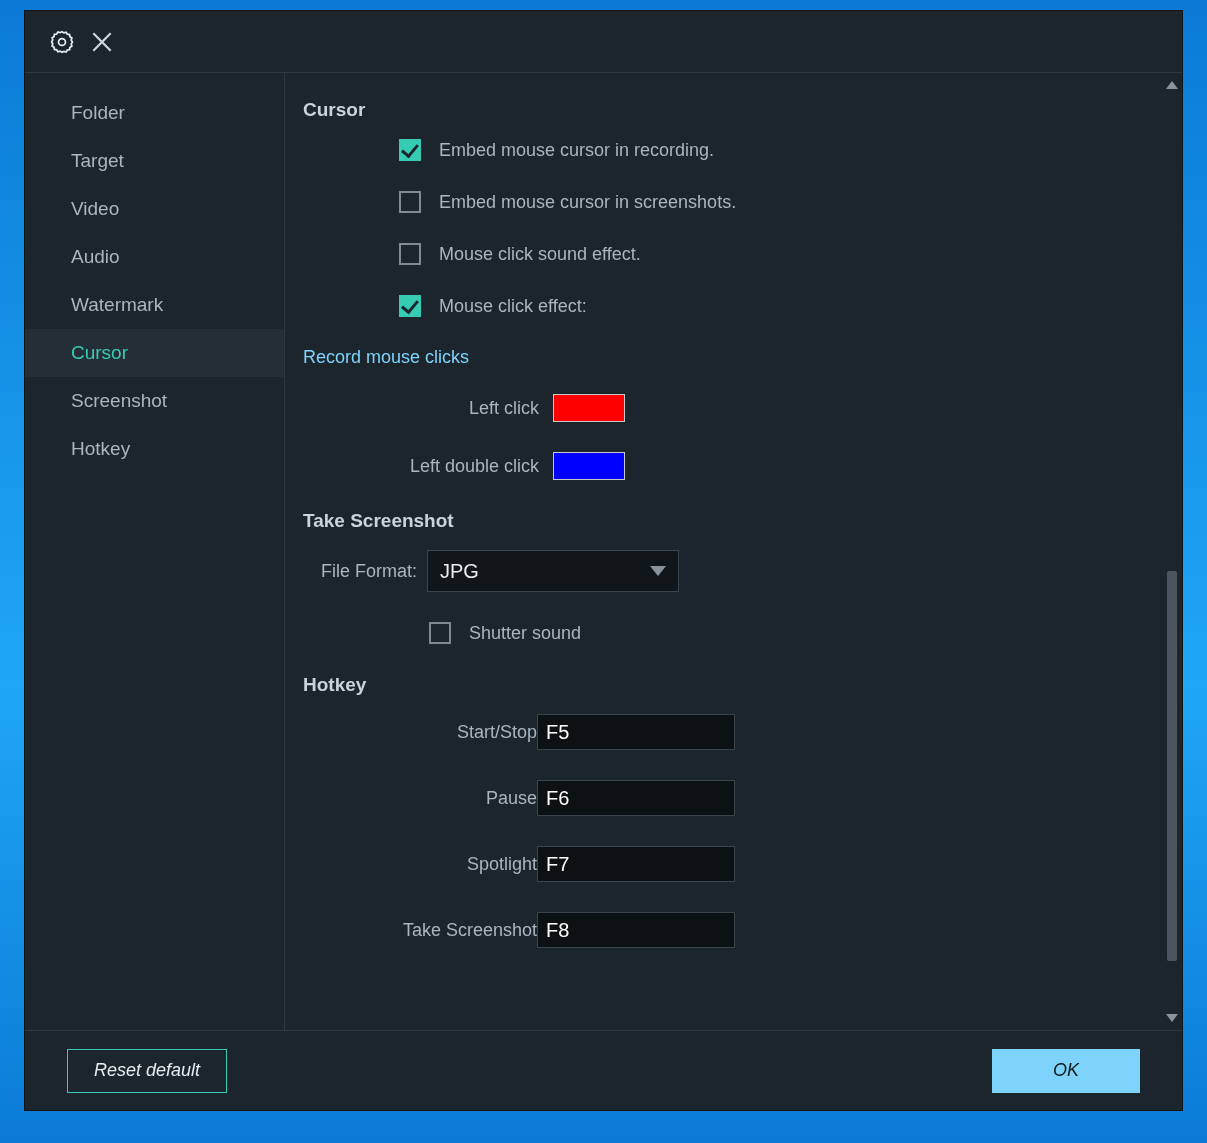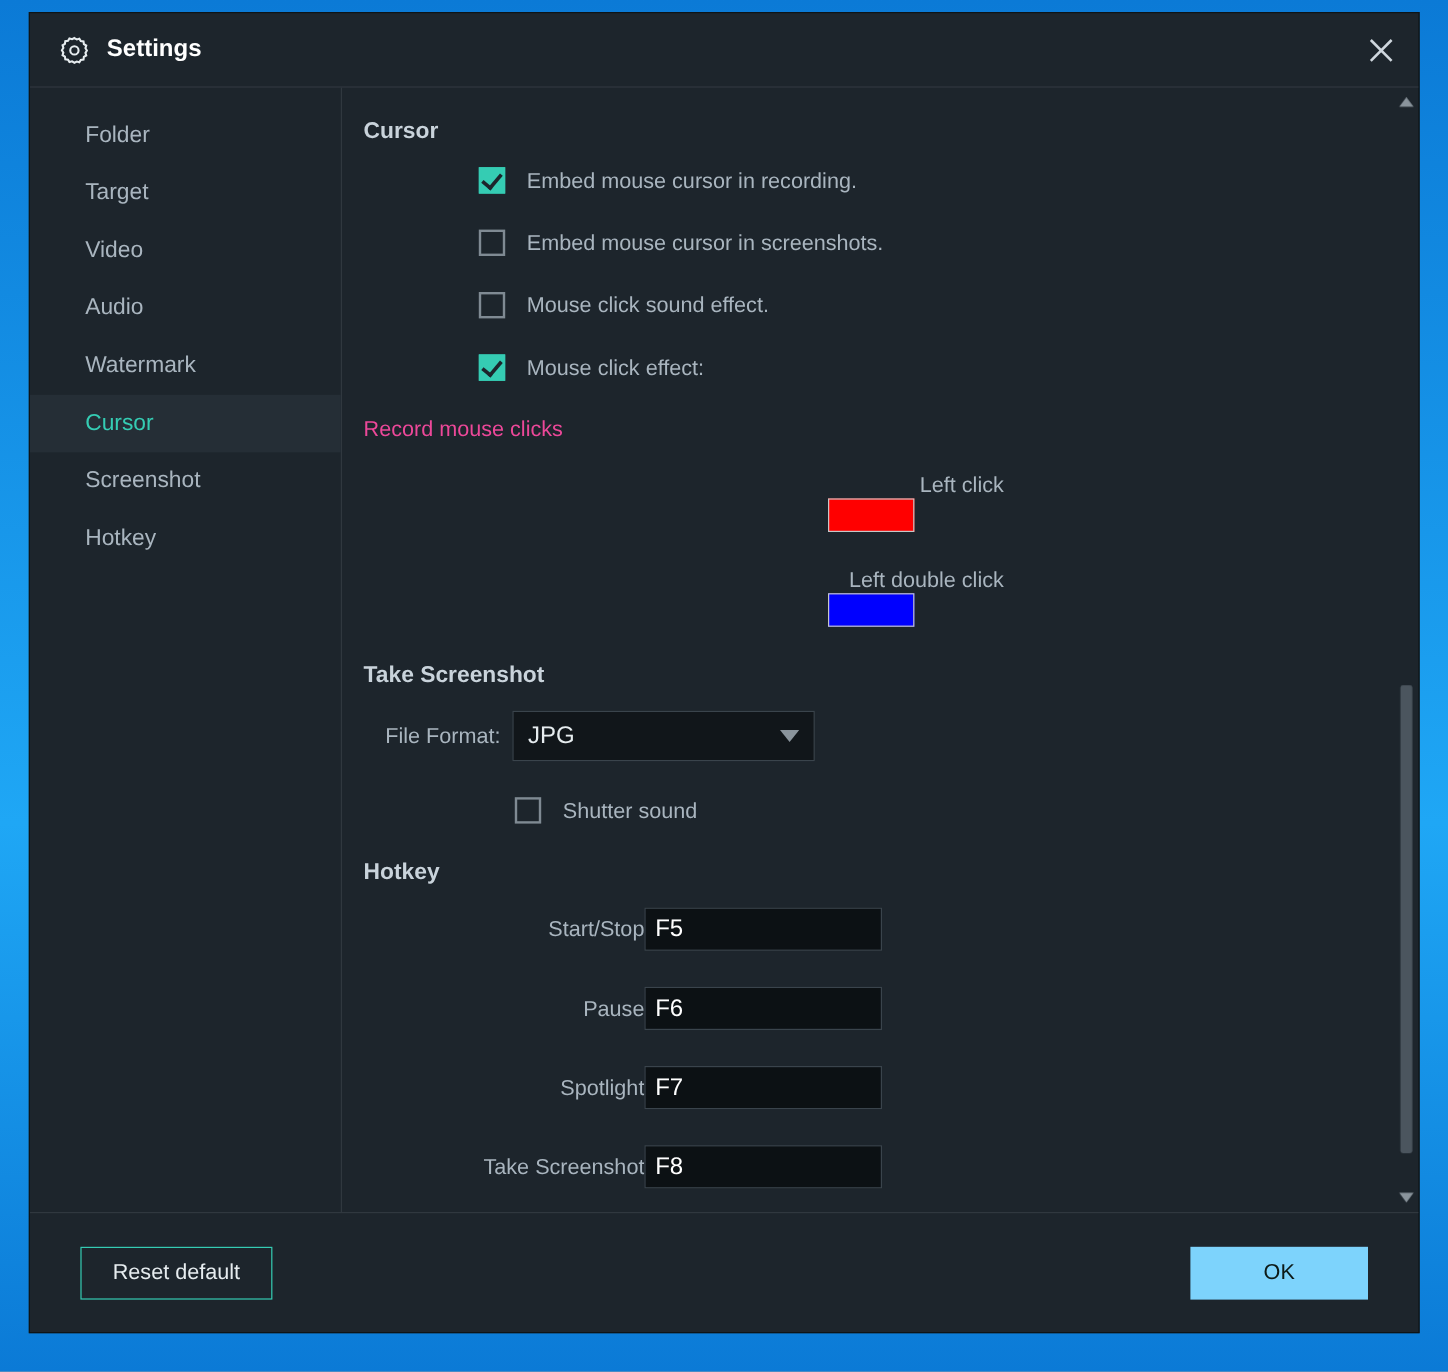--- a/index.html
+++ b/index.html
@@ -82,22 +82,22 @@
   }
   .checkbox.checked::after {
     content: "";
     position: absolute;
     left: 4px; top: 0px;
     width: 7px; height: 13px;
     border: solid #1d252c;
     border-width: 0 3px 3px 0;
     transform: rotate(40deg);
   }
-  .subheader { font-size: 18px; color:#ec4899; margin: 0 0 26px 0; }
-  .color-row { display:flex; align-items:center; margin-bottom: 30px; flex-direction: column; }
+  .subheader { font-size: 18px; color:#7dd3fc; margin: 0 0 26px 0; }
+  .color-row { display:flex; align-items:center; margin-bottom: 30px; }
   .color-row .lbl { width: 250px; text-align:right; padding-right: 14px; font-size:18px;}
   .swatch { width: 72px; height: 28px; border:1px solid #c7c7c7; cursor:pointer; }
   .formrow { display:flex; align-items:center; margin-bottom: 30px; }
   .formrow .lbl { width: 124px; text-align:right; padding-right: 10px; font-size:18px; }
   .select {
     width: 252px; height: 42px;
     background: #11161a;
     border: 1px solid #3a444c;
     color: #e6ecef;
     font-size: 20px;
@@ -111,25 +111,26 @@
   .hotkey-row .lbl { width: 234px; text-align:right; font-size:18px;}
   .hotkey-input {
     width: 198px; height: 36px;
     background: #0c1114;
     border: 1px solid #3a444c;
     color: #ffffff;
     font-size: 20px;
     padding: 0 8px;
   }
   .footer {
-    height: 100px;
+    height: 80px;
     border-top: 1px solid #30383f;
     display: flex;
     align-items: center;
     padding: 0 42px;
+    font-style: italic;
   }
   .btn {
     height: 44px;
     display:flex; align-items:center; justify-content:center;
     font-size: 18px;
     cursor:pointer;
   }
   .btn.reset {
     width: 160px;
     border: 1px solid #35ccb3;
@@ -156,21 +157,20 @@
 
 <div class="window">
 
   <div class="titlebar">
     <span class="gear">
       <svg viewBox="0 0 24 24" width="26" height="26" fill="none" stroke="#e6ecef" stroke-width="1.6">
         <circle cx="12" cy="12" r="3.2"></circle>
         <path d="M12 2.5l1.8 1.1 2-0.6 1.1 1.8 2.1 0.3 0.3 2.1 1.8 1.1-0.6 2 1.1 1.8-1.1 1.8 0.6 2-1.8 1.1-0.3 2.1-2.1 0.3-1.1 1.8-2-0.6L12 21.5l-1.8-1.1-2 0.6-1.1-1.8-2.1-0.3-0.3-2.1L2.9 15.7l0.6-2L2.4 11.9l1.1-1.8-0.6-2 1.8-1.1 0.3-2.1 2.1-0.3 1.1-1.8 2 0.6z"></path>
       </svg>
     </span>
-    <span class="title">Settings</span>
     <span class="close">
       <svg viewBox="0 0 24 24" width="26" height="26" stroke="#cfd7de" stroke-width="2">
         <line x1="4" y1="4" x2="20" y2="20"></line>
           <line x1="20" y1="4" x2="4" y2="20"></line>
       </svg>
     </span>
   </div>
 
   <div class="body">
     <div class="sidebar">

